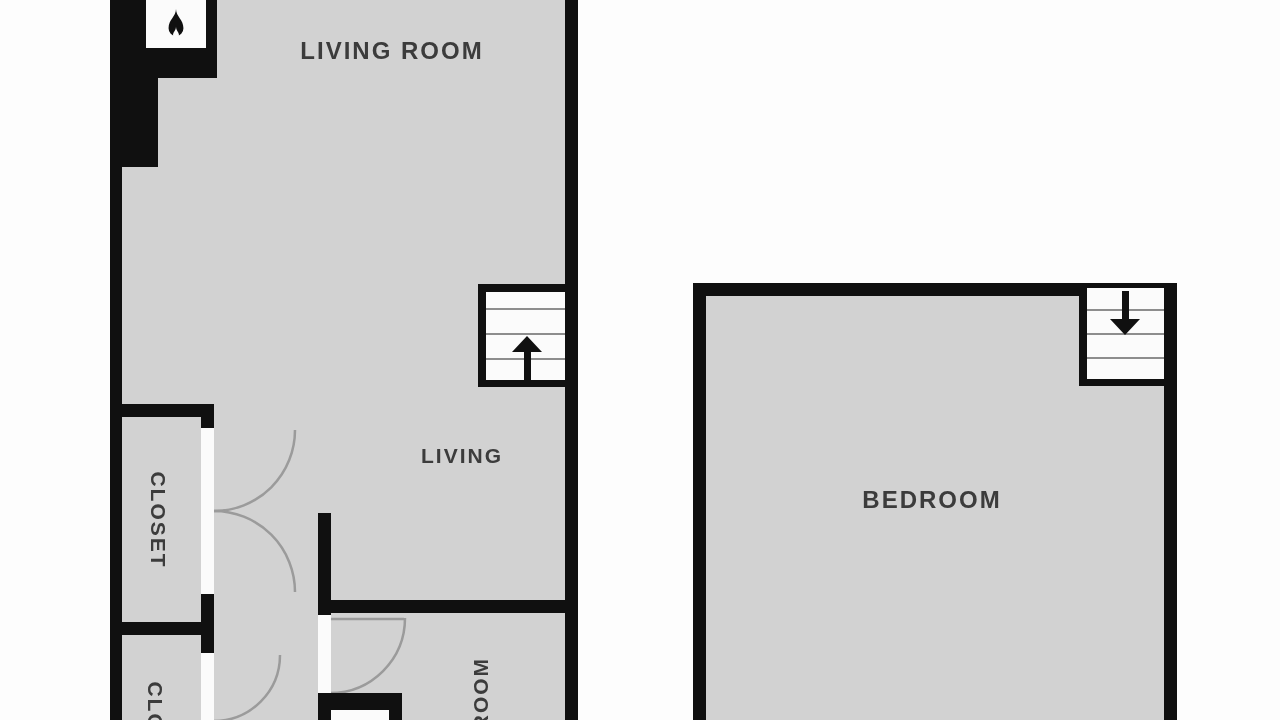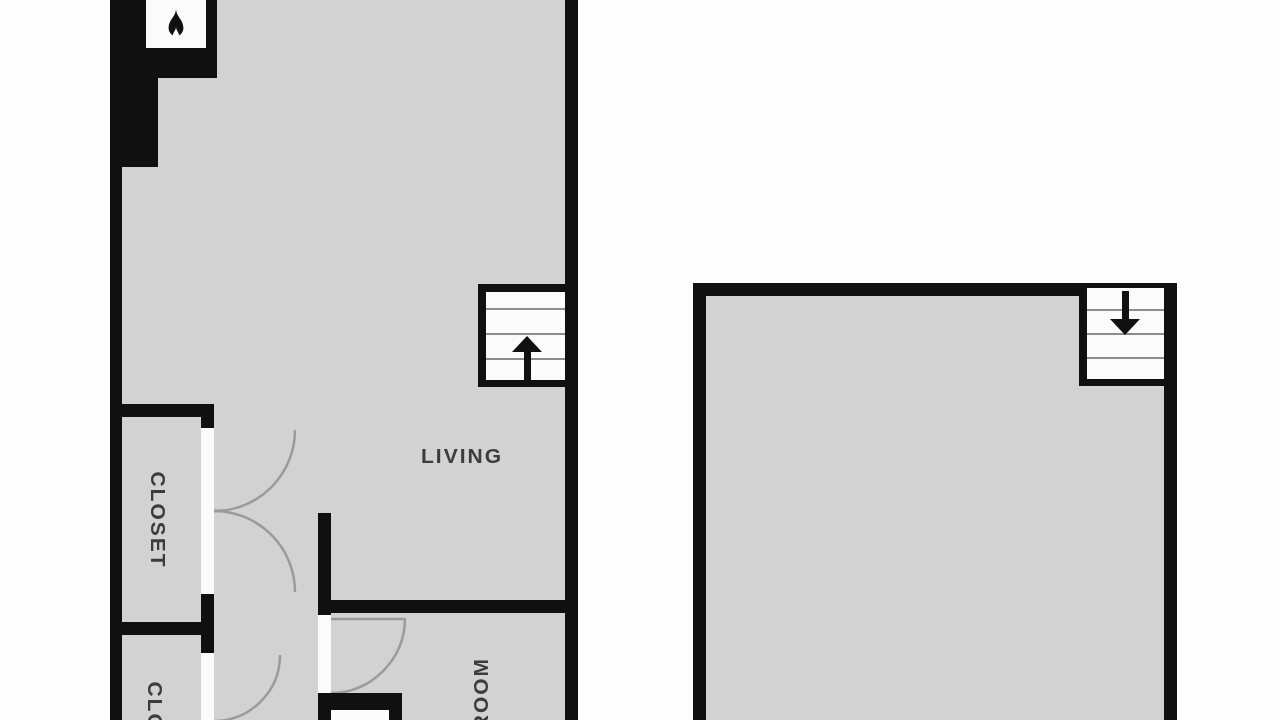--- a/index.html
+++ b/index.html
@@ -70,20 +70,21 @@
   <div class="stairs" style="left:486px;top:292px;width:79px;height:88px;">
     <div class="tread" style="top:16px;"></div>
     <div class="tread" style="top:41px;"></div>
     <div class="tread" style="top:66px;"></div>
   </div>
   <div class="arrow">
     <div class="stem" style="left:524px;top:350px;width:7px;height:32px;"></div>
     <div class="head" style="left:512px;top:336px;border-left:15px solid transparent;border-right:15px solid transparent;border-bottom:16px solid #101010;"></div>
   </div>
 
+  <div class="room-label sz24" style="left:392px;top:51px;">LIVING ROOM</div>
   <div class="room-label sz21" style="left:462px;top:456px;">LIVING</div>
   <div class="room-label sz21 cw" style="left:158px;top:520px;">CLOSET</div>
   <div class="room-label sz21 cw" style="left:155px;top:730px;">CLOSET</div>
   <div class="room-label sz21 ccw" style="left:481px;top:726px;">BATHROOM</div>
 
   <div class="floor" style="left:693px;top:283px;width:484px;height:437px;"></div>
   <div class="wall" style="left:693px;top:283px;width:484px;height:13px;"></div>
   <div class="wall" style="left:693px;top:283px;width:13px;height:437px;"></div>
   <div class="wall" style="left:1164px;top:283px;width:13px;height:437px;"></div>
 
@@ -92,14 +93,15 @@
   <div class="stairs" style="left:1087px;top:288px;width:77px;height:91px;">
     <div class="tread" style="top:21px;"></div>
     <div class="tread" style="top:45px;"></div>
     <div class="tread" style="top:69px;"></div>
   </div>
   <div class="arrow">
     <div class="stem" style="left:1122px;top:291px;width:7px;height:28px;"></div>
     <div class="head" style="left:1110px;top:319px;border-left:15px solid transparent;border-right:15px solid transparent;border-top:16px solid #101010;"></div>
   </div>
 
+  <div class="room-label sz24" style="left:932px;top:500px;">BEDROOM</div>
 
 </div>
 
 </body></html>

